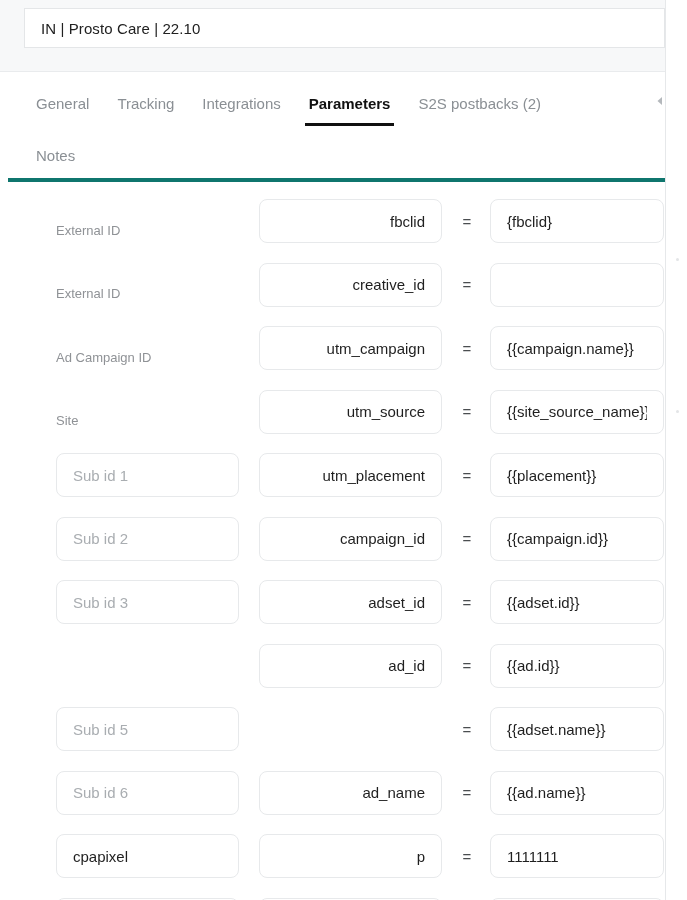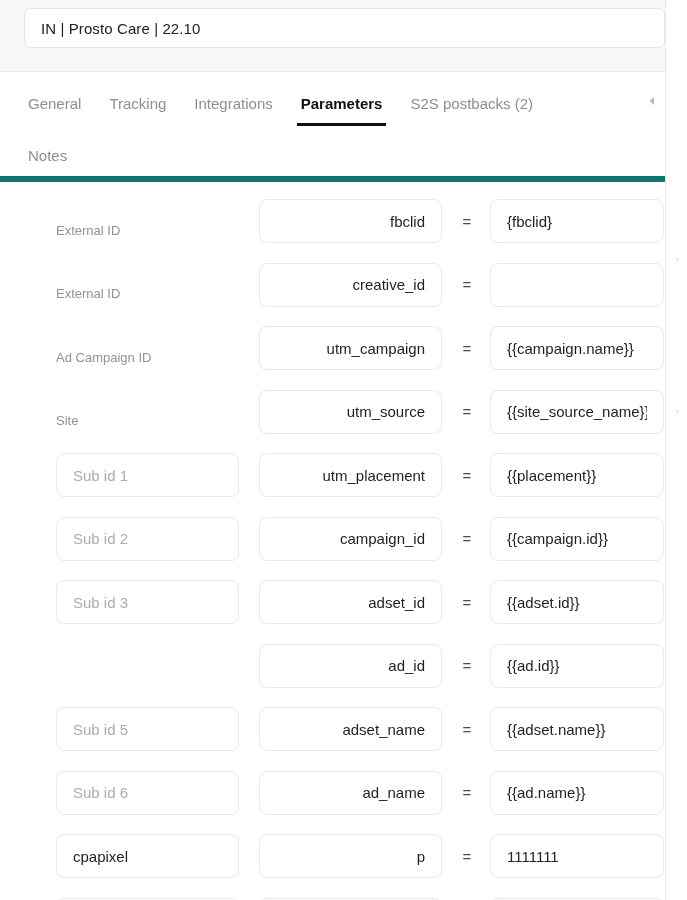--- a/index.html
+++ b/index.html
@@ -37,41 +37,41 @@
   }
   .title-input {
     position: absolute;
     left: 24px;
     top: 8px;
     width: 641px;
     height: 40px;
     box-sizing: border-box;
     background: #ffffff;
     border: 1px solid #e4e6e8;
-    border-radius: 6px;
+    border-radius: 0;
     display: flex;
     align-items: center;
     padding: 0 16px;
     font-size: 15px;
     color: #212121;
     letter-spacing: 0.1px;
     overflow: hidden;
     white-space: nowrap;
   }
 
   
   .tabs-region {
     position: absolute;
-    left: 0;
+    left: 8px;
     top: 72px;
     width: 665px;
     height: 110px;
     background: #ffffff;
     box-sizing: border-box;
-    border-bottom: 6px solid #0f766e;
+    border-bottom: 4px solid #0f766e;
     padding-left: 24px;
   }
   .tabs-row {
     position: absolute;
     left: 24px;
     top: 14px;
     display: flex;
     align-items: flex-start;
     flex-wrap: wrap;
     width: 616px;
@@ -312,21 +312,20 @@
       </div>
       <div class="param-row" style="top: 460.5px;">
         <div class="col-key"><input type="text" class="txt-input right" value="ad_id" style=""></div>
         <div class="eq">=</div>
         <div class="col-val"><input type="text" class="txt-input" value="{{ad.id}}" style=""></div>
       </div>
       <div class="param-row" style="top: 524px; padding-left: 18px;">
         <div class="col-label">
           <input type="text" class="txt-input" placeholder="Sub id 5" style="">
         </div>
-        <div class="col-key"><input type="text" class="txt-input right" value="adset_name" style=""></div>
         <div class="eq">=</div>
         <div class="col-val"><input type="text" class="txt-input" value="{{adset.name}}" style=""></div>
       </div>
       <div class="param-row" style="top: 587.5px;">
         <div class="col-label">
           <input type="text" class="txt-input" placeholder="Sub id 6" style="">
         </div>
         <div class="col-key"><input type="text" class="txt-input right" value="ad_name" style=""></div>
         <div class="eq">=</div>
         <div class="col-val"><input type="text" class="txt-input" value="{{ad.name}}" style=""></div>

